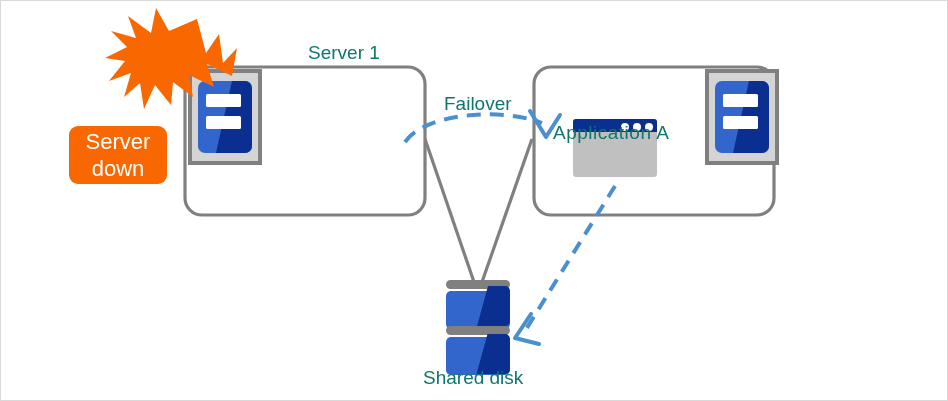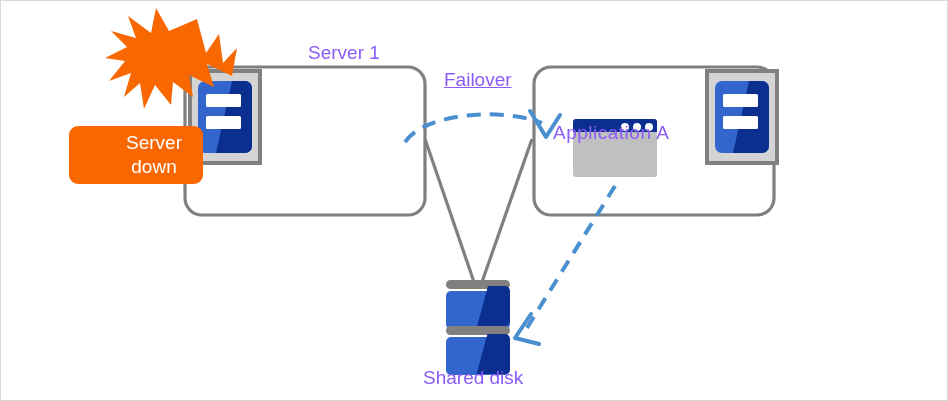--- a/index.html
+++ b/index.html
@@ -20,21 +20,21 @@
   }
   .svg-layer {
     position: absolute;
     left: 0;
     top: 0;
     width: 946px;
     height: 399px;
   }
   .label {
     position: absolute;
-    color: #8b5cf6;
+    color: #0f766e;
     font-size: 19px;
     line-height: 1.15;
     white-space: nowrap;
     font-family: "Liberation Sans", sans-serif;
   }
   #server1-title { left: 307px; top: 41px; }
   #server2-title { left: 578px; top: 41px; }
   #app-a-title   { left: 552px; top: 92px; letter-spacing: 0.5px; margin-top: 29px; }
   #shared-disk-title { left: 422px; top: 366px; }
 
@@ -45,24 +45,23 @@
     top: 125px;
     width: 98px;
     height: 58px;
     background: #f96800;
     border-radius: 9px;
     display: flex;
     flex-direction: column;
     align-items: center;
     justify-content: center;
     color: #ffffff;
-    font-size: 19px;
+    font-size: 22px;
     line-height: 1.25;
     font-family: "Liberation Sans", sans-serif;
-    padding-left: 36px;
   }
 </style>
 </head>
 <body>
 
 <div id="canvas">
 
   <svg class="svg-layer" viewBox="0 0 946 399">
     <defs>
       <clipPath id="clip-icon1">
@@ -148,20 +147,20 @@
     </g>
   </svg>
 
   <div class="label" id="server1-title">Server 1</div>
 
 
   <div class="label" id="app-a-title">Application A</div>
 
   <div class="label" id="shared-disk-title">Shared disk</div>
 
-  <div class="label" style="left:443px; top:68px;text-decoration:underline;">Failover</div>
+  <div class="label" style="left:443px; top:92px;">Failover</div>
 
   <div id="server-down-badge">
     <span>Server</span>
     <span>down</span>
   </div>
 
 </div>
 
 </body></html>

